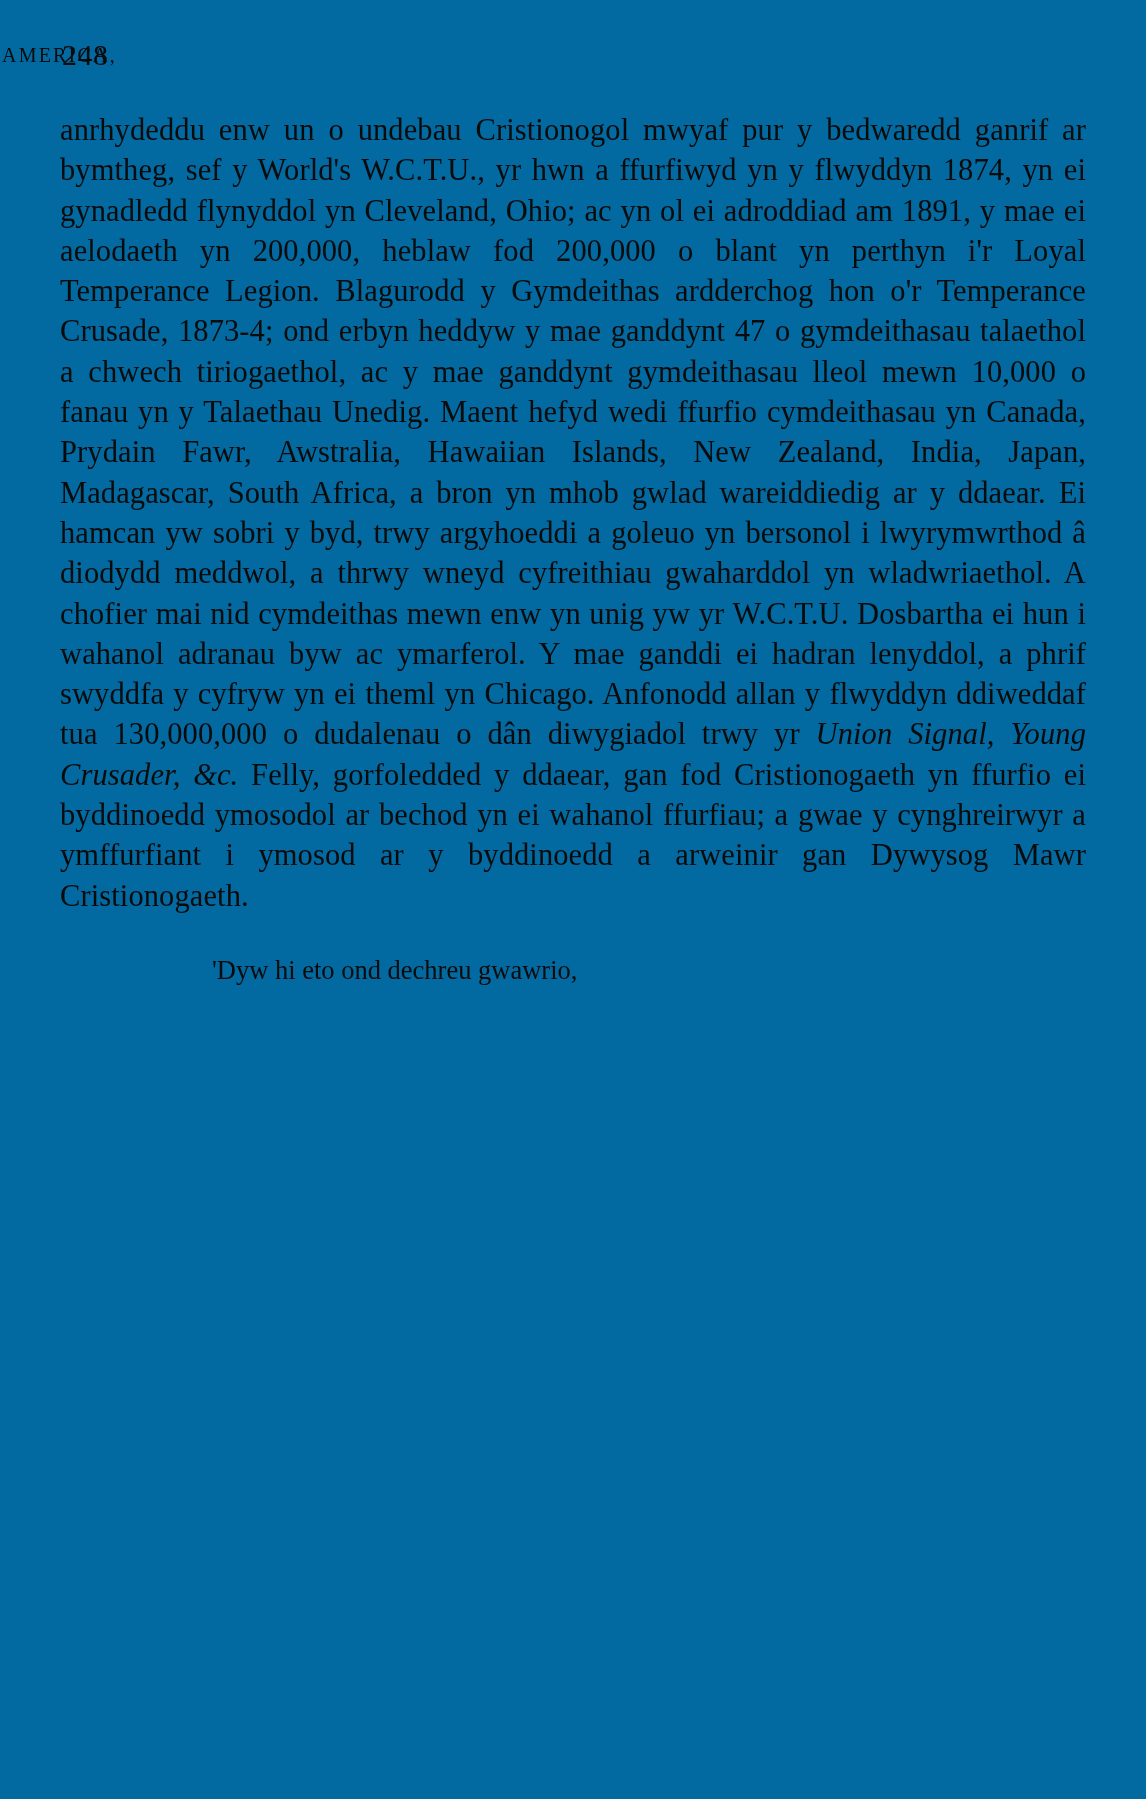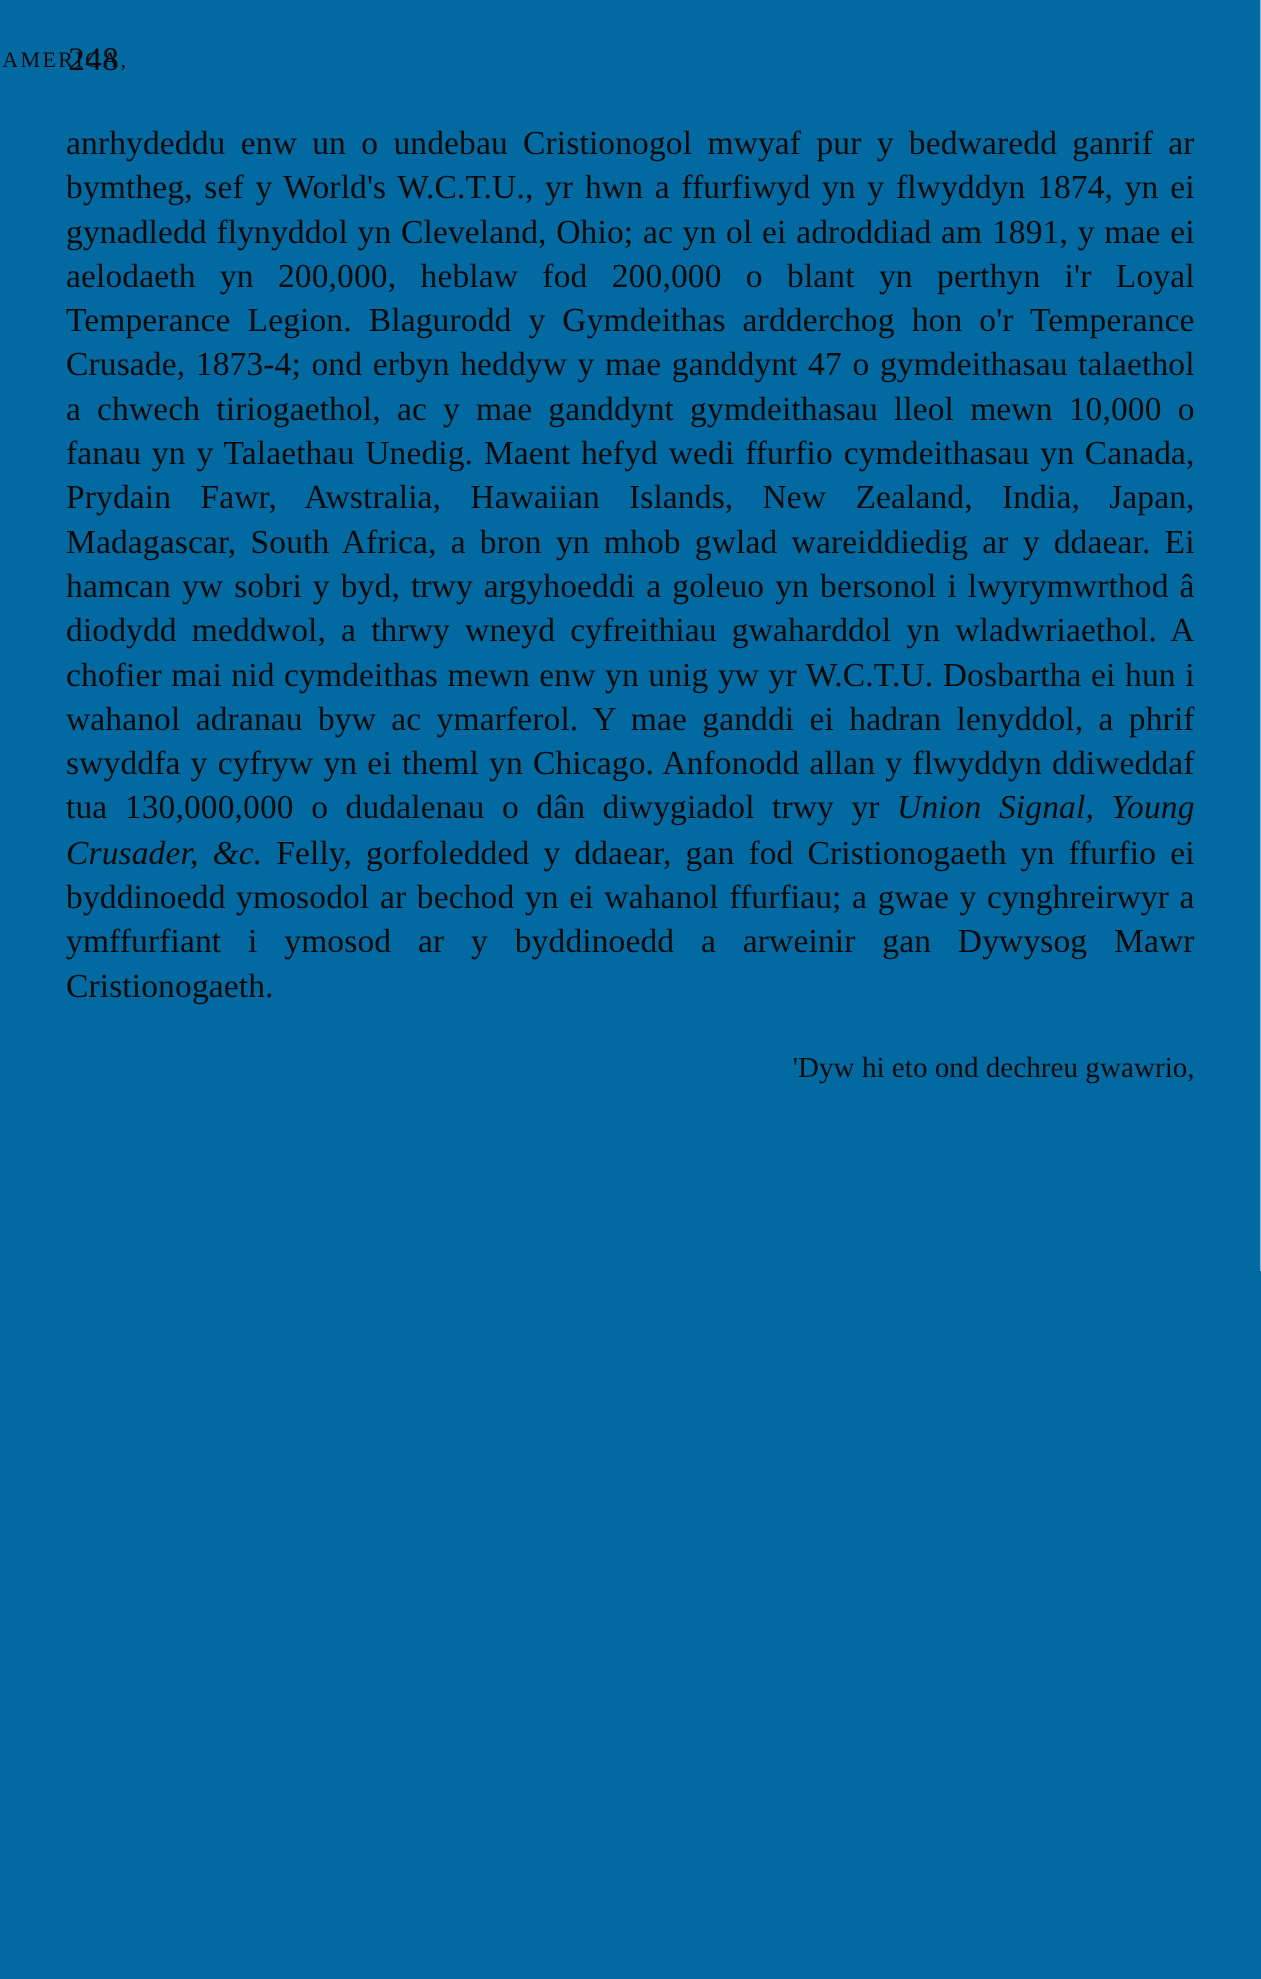--- a/index.html
+++ b/index.html
@@ -59,21 +59,21 @@
   .para.first {
     text-indent: 0;
   }
   .ital {
     font-style: italic;
   }
   .verse {
     margin-top: 36px;
     font-size: 26.5px;
     line-height: 36px;
-    text-align: right;
+    text-align: left;
   }
   .verse .v1 {
     display: block;
     padding-left: 152px;
   }
   .verse .v2 {
     display: block;
     padding-left: 186px;
   }
   .para.last {

